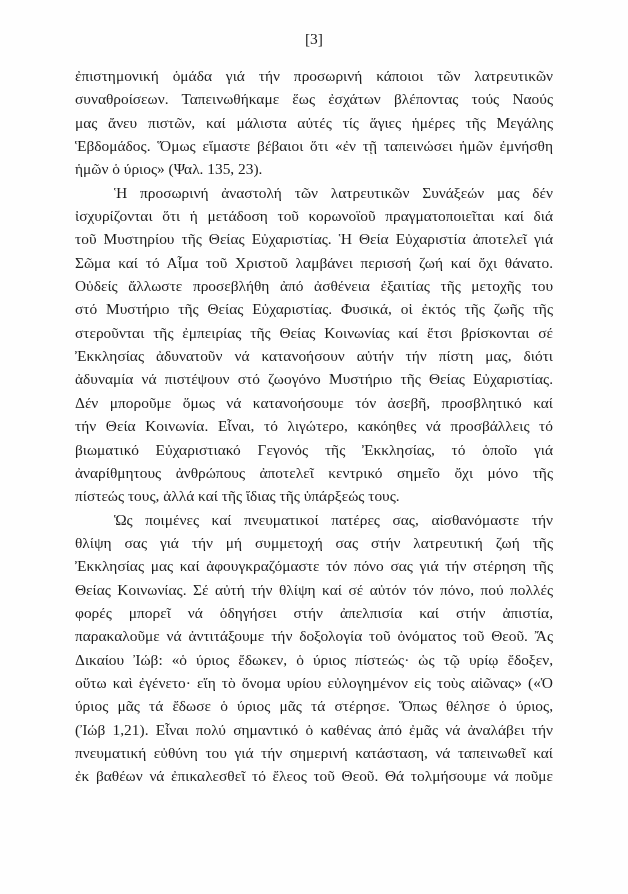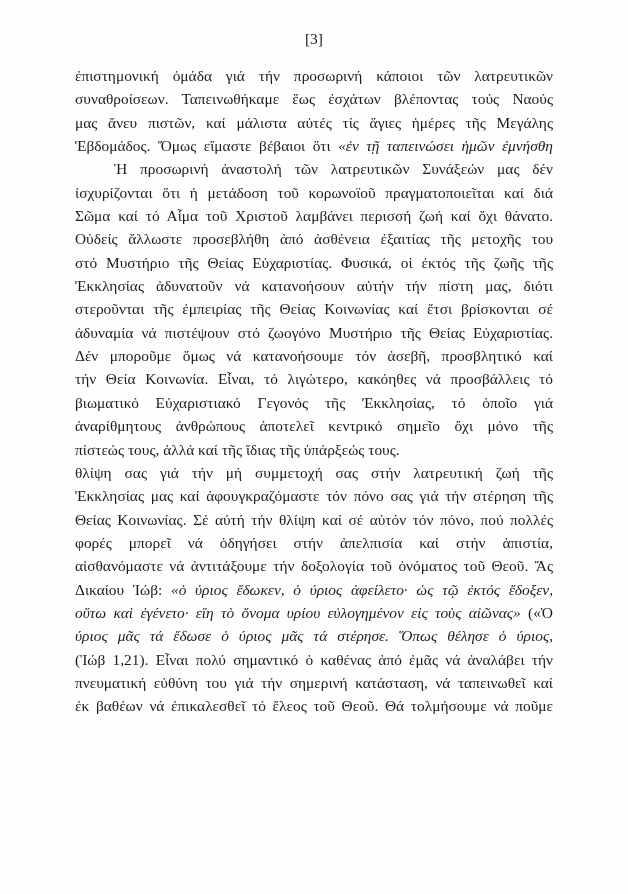--- a/index.html
+++ b/index.html
@@ -12,56 +12,59 @@
   .body-text {
     position: absolute; left: 75px; top: 64px; width: 478px;
     font-family: "Liberation Serif", "DejaVu Serif", serif; font-size: 15.4px; color: #1c1c1c;
   }
   .line {
     display: block; height: 23.35px; line-height: 23.35px; white-space: nowrap;
     text-align: justify; text-align-last: justify;
   }
   .line.last { text-align-last: left; }
   .line.indent { text-indent: 39px; }
-  .it { font-style: italic; }
+  .it { }
 </style>
 </head>
 <body>
 
 <div class="page">
   <div class="page-number">[3]</div>
   <div class="body-text" id="body-text">
       <div>
         <span class="line"><span>ἐπιστημονική ὁμάδα γιά τήν προσωρινή κάποιοι τῶν λατρευτικῶν</span></span>
         <span class="line"><span>συναθροίσεων. Ταπεινωθήκαμε ἕως ἐσχάτων βλέποντας τούς Ναούς</span></span>
         <span class="line"><span>μας ἄνευ πιστῶν, καί μάλιστα αὐτές τίς ἅγιες ἡμέρες τῆς Μεγάλης</span></span>
         <span class="line"><span>Ἑβδομάδος. Ὅμως εἴμαστε βέβαιοι ὅτι </span><span class="it">«ἐν τῇ ταπεινώσει ἡμῶν ἐμνήσθη</span></span>
+        <span class="line last"><span class="it">ἡμῶν ὁ   ύριος»</span><span> (Ψαλ. 135, 23).</span></span>
       </div>
       <div>
         <span class="line indent"><span>Ἡ προσωρινή ἀναστολή τῶν λατρευτικῶν Συνάξεών μας δέν</span></span>
         <span class="line"><span>ἰσχυρίζονται ὅτι ἡ μετάδοση τοῦ κορωνοϊοῦ πραγματοποιεῖται καί διά</span></span>
+        <span class="line"><span>τοῦ Μυστηρίου τῆς Θείας Εὐχαριστίας. Ἡ Θεία Εὐχαριστία ἀποτελεῖ γιά</span></span>
         <span class="line"><span>Σῶμα καί τό Αἷμα τοῦ Χριστοῦ λαμβάνει περισσή ζωή καί ὄχι θάνατο.</span></span>
         <span class="line"><span>Οὐδείς ἄλλωστε προσεβλήθη ἀπό ἀσθένεια ἐξαιτίας τῆς μετοχῆς του</span></span>
         <span class="line"><span>στό Μυστήριο τῆς Θείας Εὐχαριστίας. Φυσικά, οἱ ἐκτός τῆς ζωῆς τῆς</span></span>
+        <span class="line"><span>στεροῦνται τῆς ἐμπειρίας τῆς Θείας Κοινωνίας καί ἔτσι βρίσκονται σέ</span></span>
         <span class="line"><span>Ἐκκλησίας ἀδυνατοῦν νά κατανοήσουν αὐτήν τήν πίστη μας, διότι</span></span>
-        <span class="line"><span>στεροῦνται τῆς ἐμπειρίας τῆς Θείας Κοινωνίας καί ἔτσι βρίσκονται σέ</span></span>
         <span class="line"><span>ἀδυναμία νά πιστέψουν στό ζωογόνο Μυστήριο τῆς Θείας Εὐχαριστίας.</span></span>
         <span class="line"><span>Δέν μποροῦμε ὅμως νά κατανοήσουμε τόν ἀσεβῆ, προσβλητικό καί</span></span>
         <span class="line"><span>τήν Θεία Κοινωνία. Εἶναι, τό λιγώτερο, κακόηθες νά προσβάλλεις τό</span></span>
         <span class="line"><span>βιωματικό Εὐχαριστιακό Γεγονός τῆς Ἐκκλησίας, τό ὁποῖο γιά</span></span>
         <span class="line"><span>ἀναρίθμητους ἀνθρώπους ἀποτελεῖ κεντρικό σημεῖο ὄχι μόνο τῆς</span></span>
         <span class="line last"><span>πίστεώς τους, ἀλλά καί τῆς ἴδιας τῆς ὑπάρξεώς τους.</span></span>
       </div>
       <div>
+        <span class="line indent"><span>Ὡς ποιμένες καί πνευματικοί πατέρες σας, αἰσθανόμαστε τήν</span></span>
         <span class="line"><span>θλίψη σας γιά τήν μή συμμετοχή σας στήν λατρευτική ζωή τῆς</span></span>
         <span class="line"><span>Ἐκκλησίας μας καί ἀφουγκραζόμαστε τόν πόνο σας γιά τήν στέρηση τῆς</span></span>
         <span class="line"><span>Θείας Κοινωνίας. Σέ αὐτή τήν θλίψη καί σέ αὐτόν τόν πόνο, πού πολλές</span></span>
         <span class="line"><span>φορές μπορεῖ νά ὁδηγήσει στήν ἀπελπισία καί στήν ἀπιστία,</span></span>
-        <span class="line"><span>αἰσθανόμαστε νά ἀντιτάξουμε τήν δοξολογία τοῦ ὀνόματος τοῦ Θεοῦ. Ἄς</span></span>
-        <span class="line"><span>Δικαίου Ἰώβ: </span><span class="it">«ὁ   ύριος ἔδωκεν, ὁ   ύριος ἀφείλετο· ὡς τῷ   ἐκτός ἔδοξεν,</span></span>
+        <span class="line"><span>παρακαλοῦμε νά ἀντιτάξουμε τήν δοξολογία τοῦ ὀνόματος τοῦ Θεοῦ. Ἄς</span></span>
+        <span class="line"><span>Δικαίου Ἰώβ: </span><span class="it">«ὁ   ύριος ἔδωκεν, ὁ   ύριος πίστεώς· ὡς τῷ   υρίῳ ἔδοξεν,</span></span>
         <span class="line"><span class="it">οὕτω καὶ ἐγένετο· εἴη τὸ ὄνομα   υρίου εὐλογημένον εἰς τοὺς αἰῶνας»</span><span> («Ὁ</span></span>
         <span class="line"><span class="it">  ύριος μᾶς τά ἔδωσε ὁ   ύριος μᾶς τά στέρησε. Ὅπως θέλησε ὁ   ύριος,</span></span>
         <span class="line"><span>(Ἰώβ 1,21). Εἶναι πολύ σημαντικό ὁ καθένας ἀπό ἐμᾶς νά ἀναλάβει τήν</span></span>
         <span class="line"><span>πνευματική εὐθύνη του γιά τήν σημερινή κατάσταση, νά ταπεινωθεῖ καί</span></span>
         <span class="line"><span>ἐκ βαθέων νά ἐπικαλεσθεῖ τό ἔλεος τοῦ Θεοῦ. Θά τολμήσουμε νά ποῦμε</span></span>
       </div>
     </div>
 </div>
 
 </body></html>

